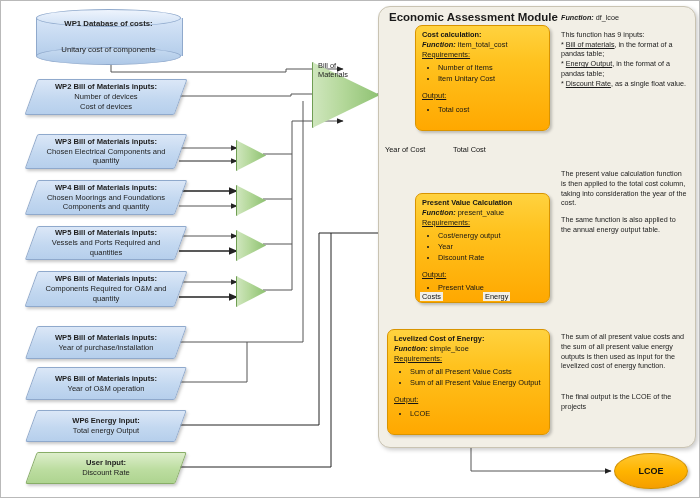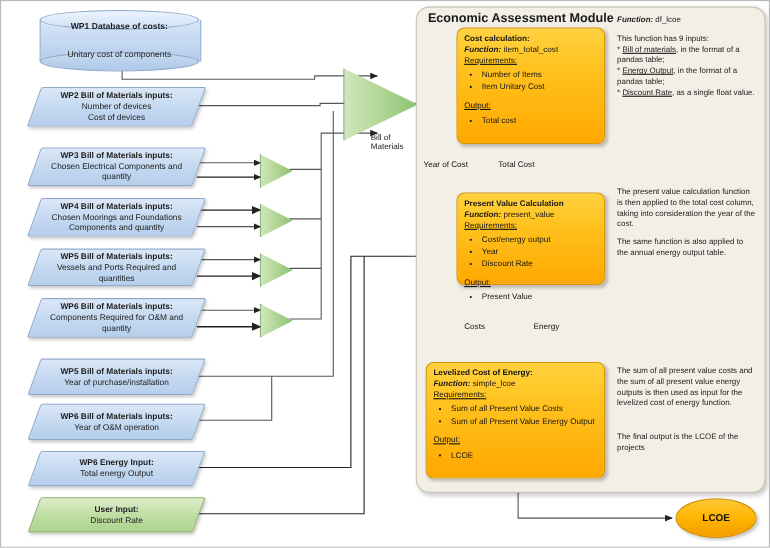--- a/index.html
+++ b/index.html
@@ -61,23 +61,23 @@
   
   .tri{position:absolute;}
   .tri .shape{
     width:100%;height:100%;
     background:linear-gradient(to right,#cfe6bd 0%,#b4d89a 45%,#8fc273 100%);
     border:1px solid #6f9e53;
     clip-path:polygon(0 0,100% 50%,0 100%);
     filter:drop-shadow(1.5px 1.5px 1.5px rgba(0,0,0,.25));
   }
   .tri .cap{
-    position:absolute;left:6px;top:12px;height:100%;width:56%;
-    display:flex;align-items:flex-end;
-    font-size:7.4px;color:#1d1d1d;line-height:1.15;margin-left:19px;
+    position:absolute;left:6px;top:0;height:100%;width:56%;
+    display:flex;align-items:flex-start;
+    font-size:7.4px;color:#1d1d1d;line-height:1.15;
   }
 
   
   #module{
     position:absolute;left:377px;top:5px;width:316px;height:440px;
     background:#f2efe6;
     border:1px solid #c9c3b2;
     border-radius:12px;
     box-shadow:2px 2px 4px rgba(0,0,0,.2);
   }
@@ -301,21 +301,21 @@
     <div class="spacer"></div>
     <div class="u">Output:</div>
     <ul>
       <li>Total cost</li>
     </ul>
   </div>
 
   <div class="elabel" style="left:382px;top:144px;">Year of Cost</div>
   <div class="elabel" style="left:450px;top:144px;">Total Cost</div>
 
-  <div class="obox" style="left:414px;top:174px;width:135px;height:84px;">
+  <div class="obox" style="left:414px;top:192px;width:135px;height:110px;">
     <div class="ttl">Present Value Calculation</div>
     <div class="fn">
       <b>Function:</b>
       <span>present_value</span>
     </div>
     <div class="u">Requirements:</div>
     <ul>
       <li>Cost/energy output</li>
       <li>Year</li>
       <li>Discount Rate</li>

